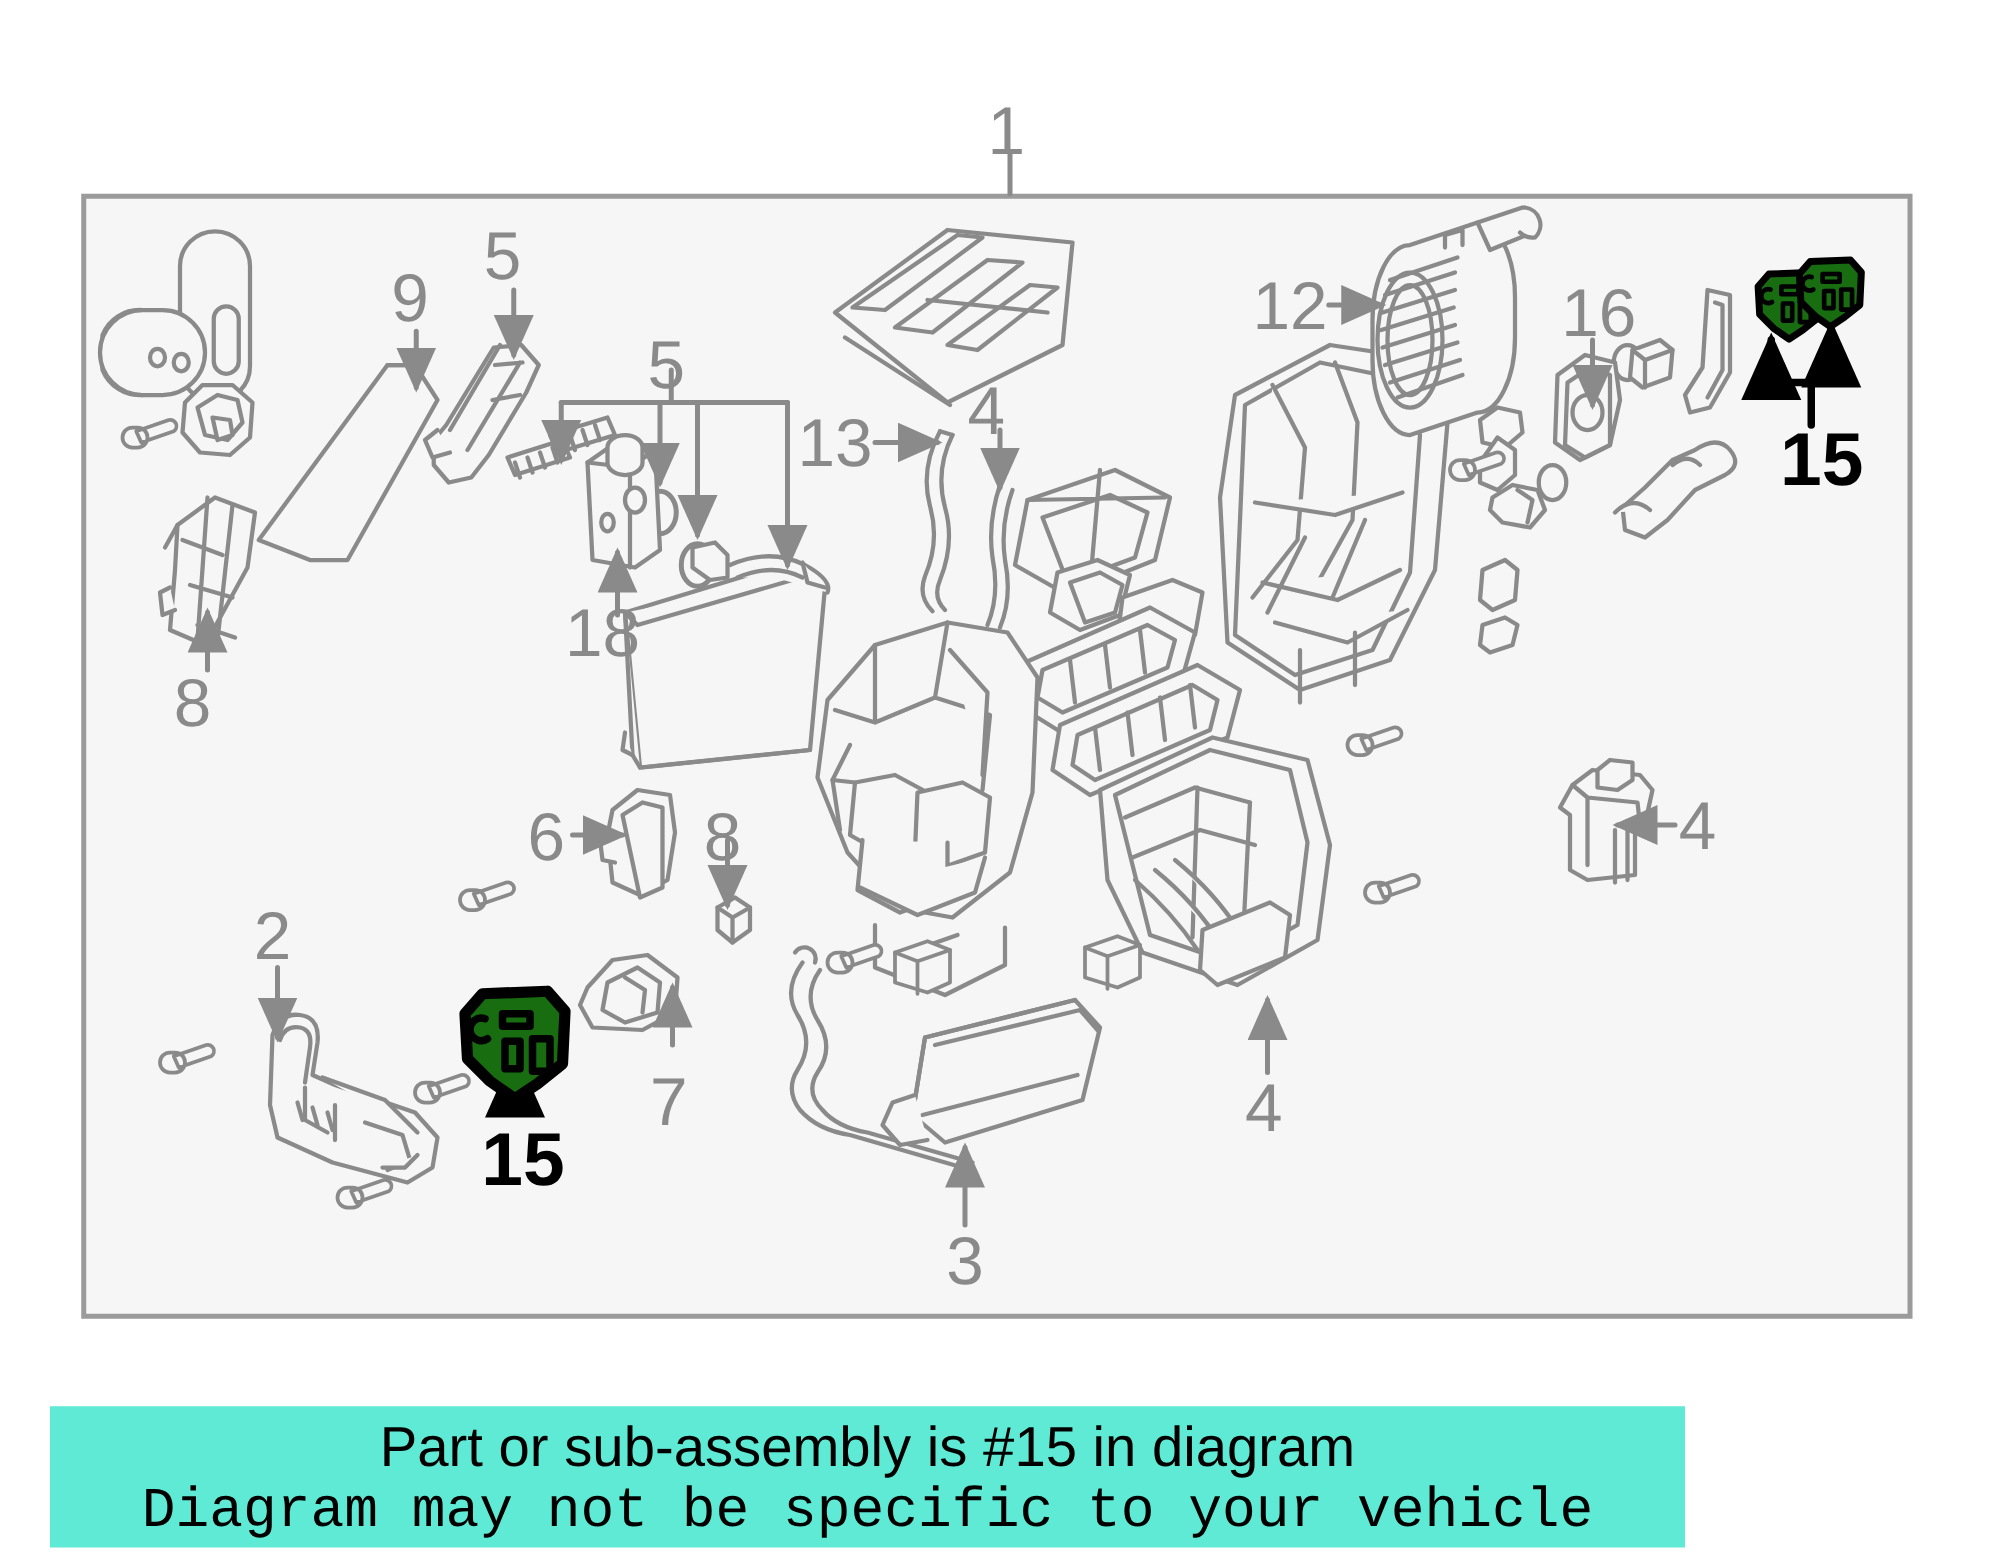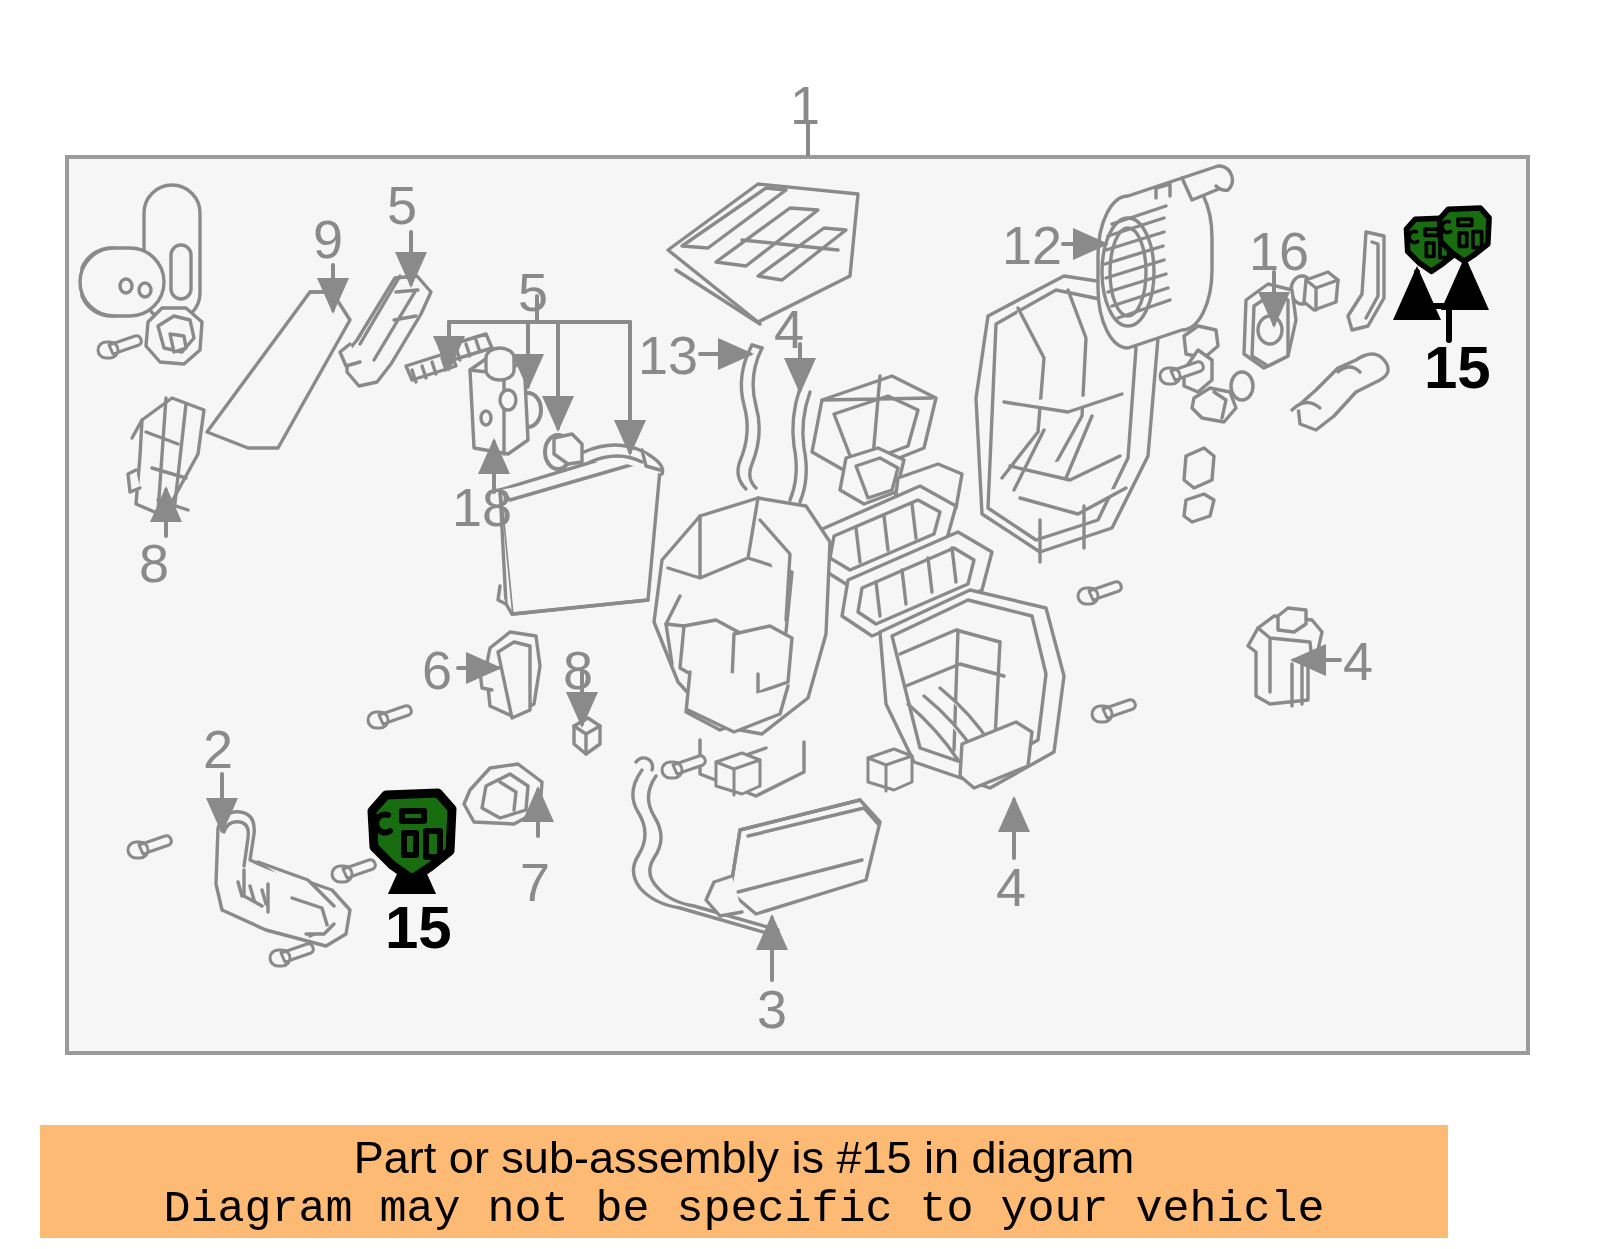--- a/index.html
+++ b/index.html
@@ -11,22 +11,22 @@
   #parts-box{position:absolute;left:65px;top:155px;width:1465px;height:900px;
              background:#f6f6f6;border:4px solid #9b9b9b;box-sizing:border-box;}
 
   .svg-layer{position:absolute;left:0;top:0;width:1600px;height:1080px;pointer-events:none;}
 
   .callout{position:absolute;color:#8a8a8a;font-size:54px;line-height:1;
            font-family:"Liberation Sans","DejaVu Sans",sans-serif;
            white-space:nowrap;font-weight:400;}
   .callout.hl{color:#000000;font-weight:700;font-size:60px;}
 
-  #banner{position:absolute;left:40px;top:1125px;width:1408px;height:113px;
-          background:#fdba74;}
+  #banner{position:absolute;left:40px;top:1125px;width:1308px;height:113px;
+          background:#5eead4;}
   #banner .bl{position:absolute;left:0;width:100%;text-align:center;color:#000000;
               font-size:45px;line-height:1;white-space:nowrap;}
   #banner .bl1{top:10px;}
   #banner .bl2{top:62px;font-family:Liberation Mono, monospace;}
 </style>
 </head>
 <body>
 
 <div id="diagram-stage">
 

